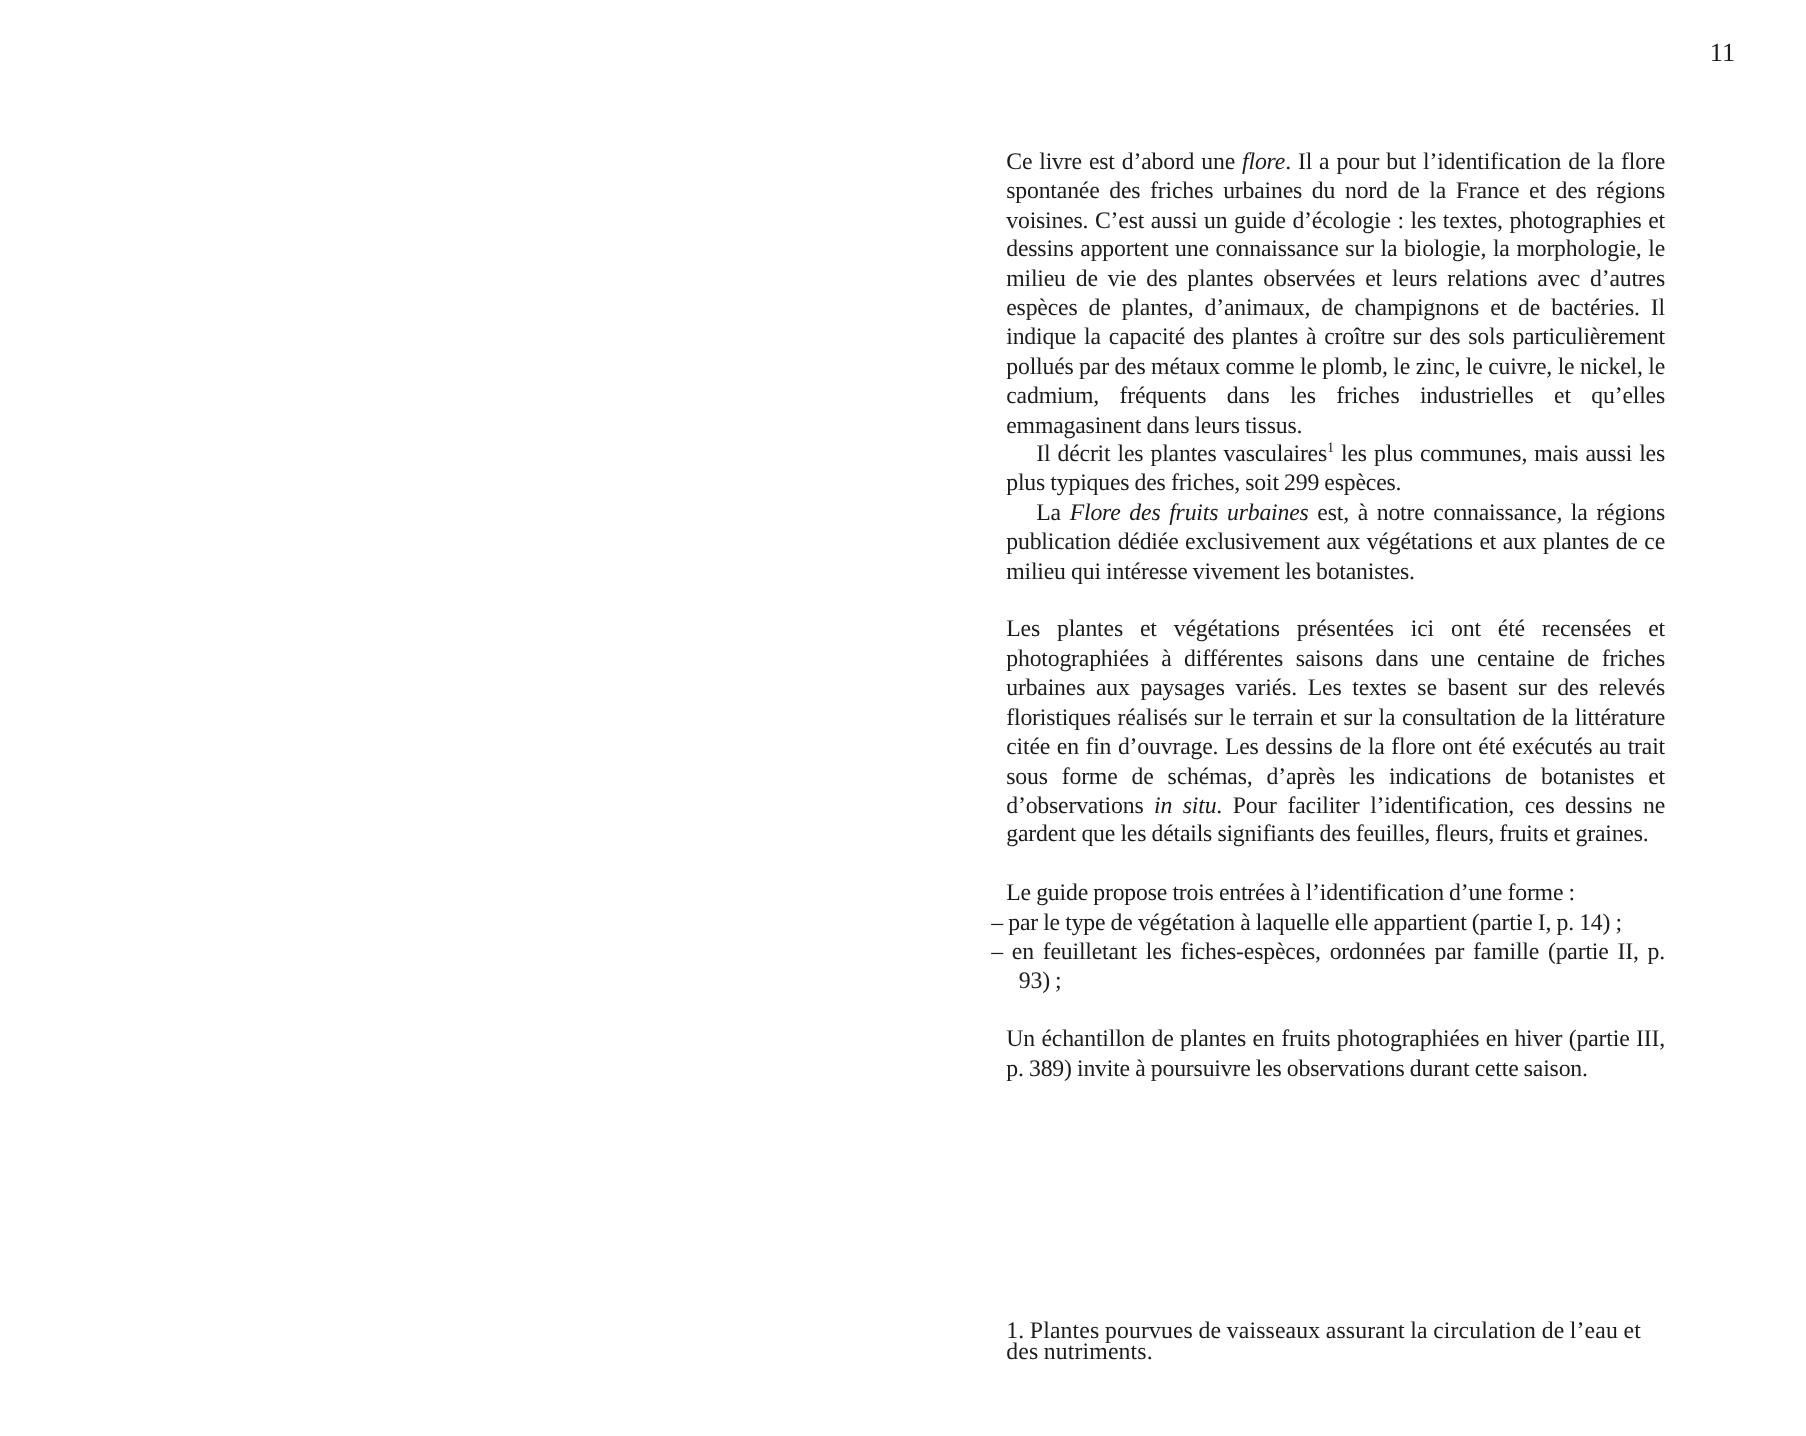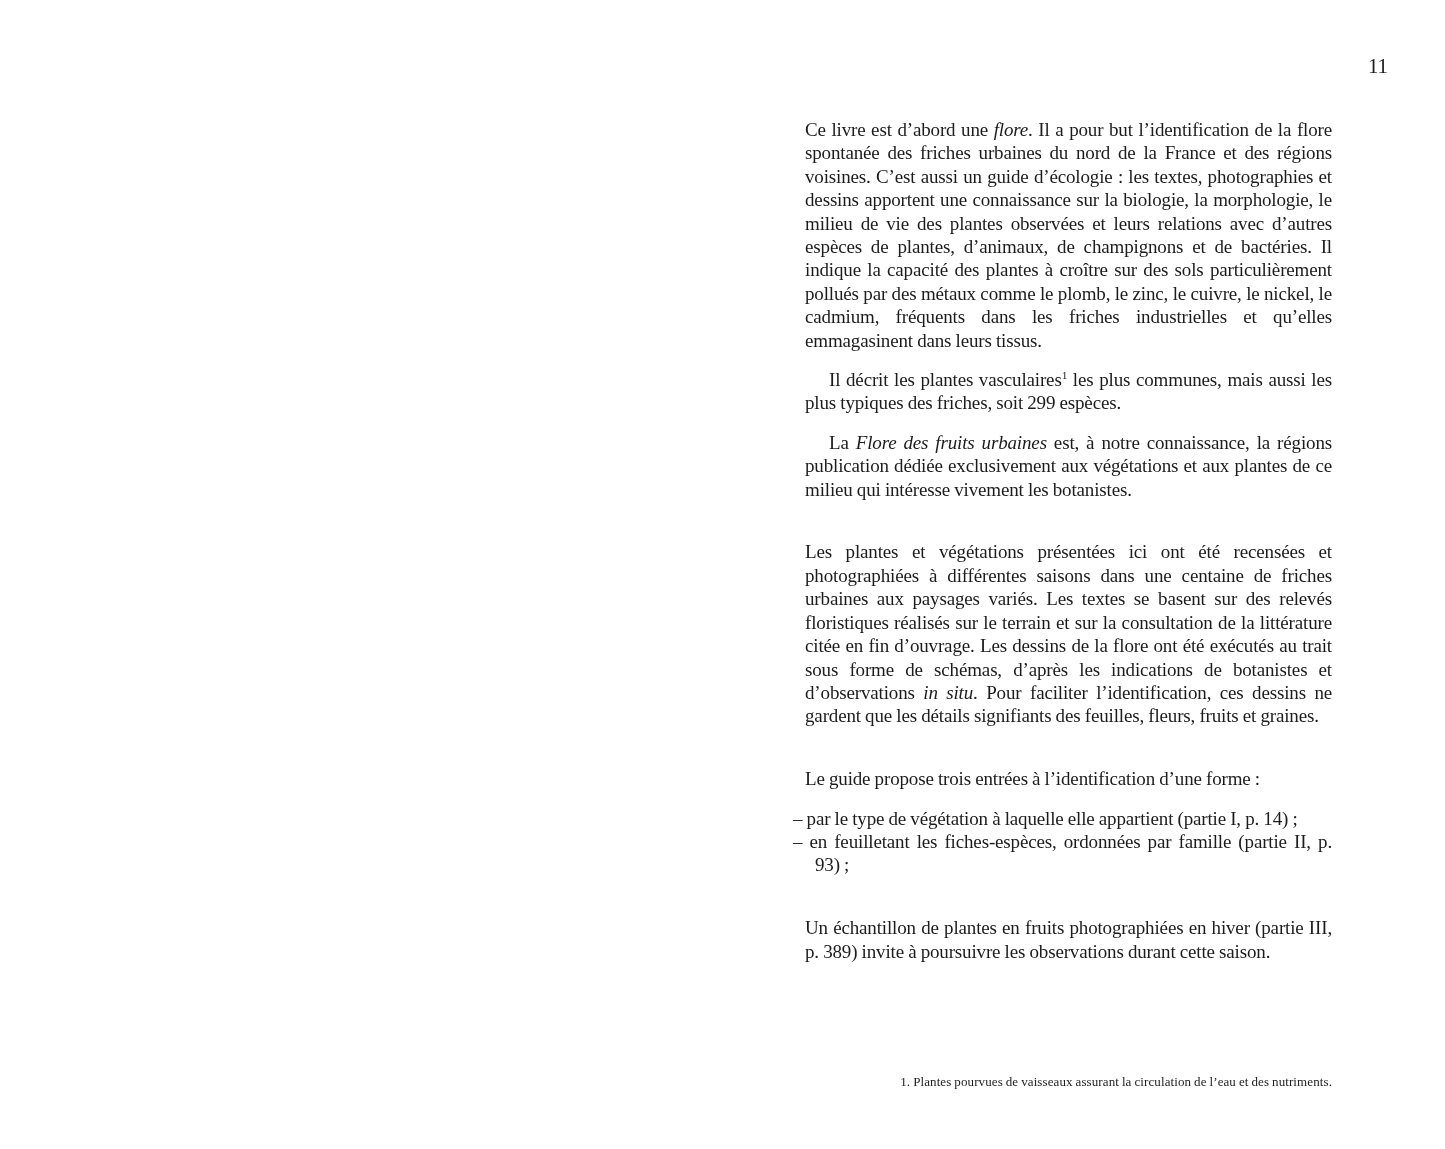--- a/index.html
+++ b/index.html
@@ -18,59 +18,57 @@
   }
   .page-number {
     position: absolute;
     top: 30px;
     left: 1356px;
     width: 44px;
     text-align: center;
     font-size: 21px;
     line-height: 24px;
     color: #1c1c1c;
-    margin-top: 24px;
   }
   .text-column {
     position: absolute;
     left: 805px;
     top: 118px;
     width: 527px;
     height: 972px;
     display: flex;
     flex-direction: column;
     font-size: 19px;
     line-height: 23.4px;
     letter-spacing: -0.15px;
     word-spacing: -0.4px;
     text-align: justify;
-    gap: 16px;
   }
   .para { margin: 0; }
   .indent { text-indent: 24px; }
   .spaced { margin-top: 23.4px; }
   .italic { font-style: italic; }
   .sup {
     font-size: 0.6em;
     vertical-align: super;
     line-height: 0;
   }
   .list { margin: 0; }
   .list-item {
     margin: 0;
     padding-left: 10px;
     text-indent: -22px;
   }
   .footnote {
     margin: 0;
     margin-top: auto;
-    font-size: 13px;
+    font-size: 19px;
     line-height: 17px;
     letter-spacing: 0.1px;
-    text-align: right;
+    text-align: left;
   }
 </style>
 </head>
 <body>
 
 <div class="page">
 
   <div class="page-number">11</div>
 
   <main class="text-column">

